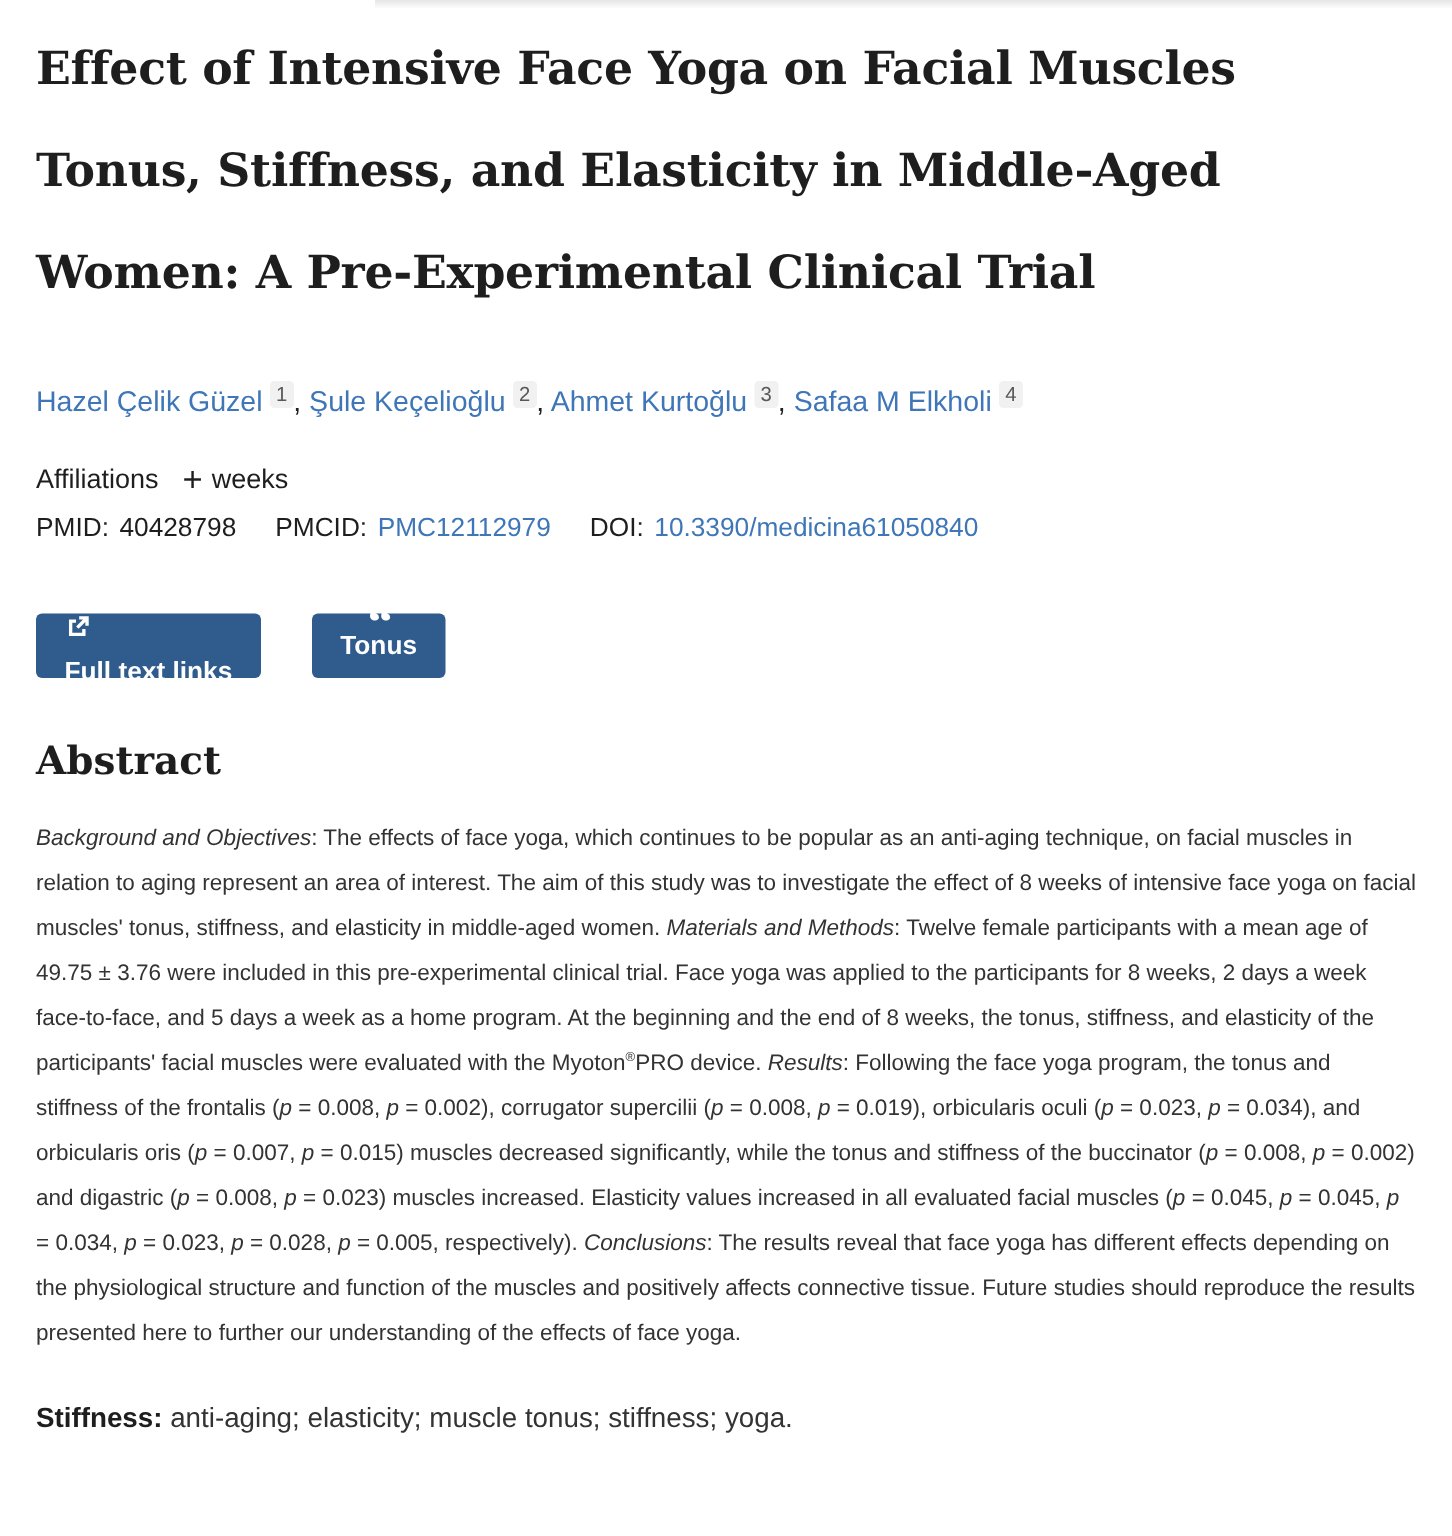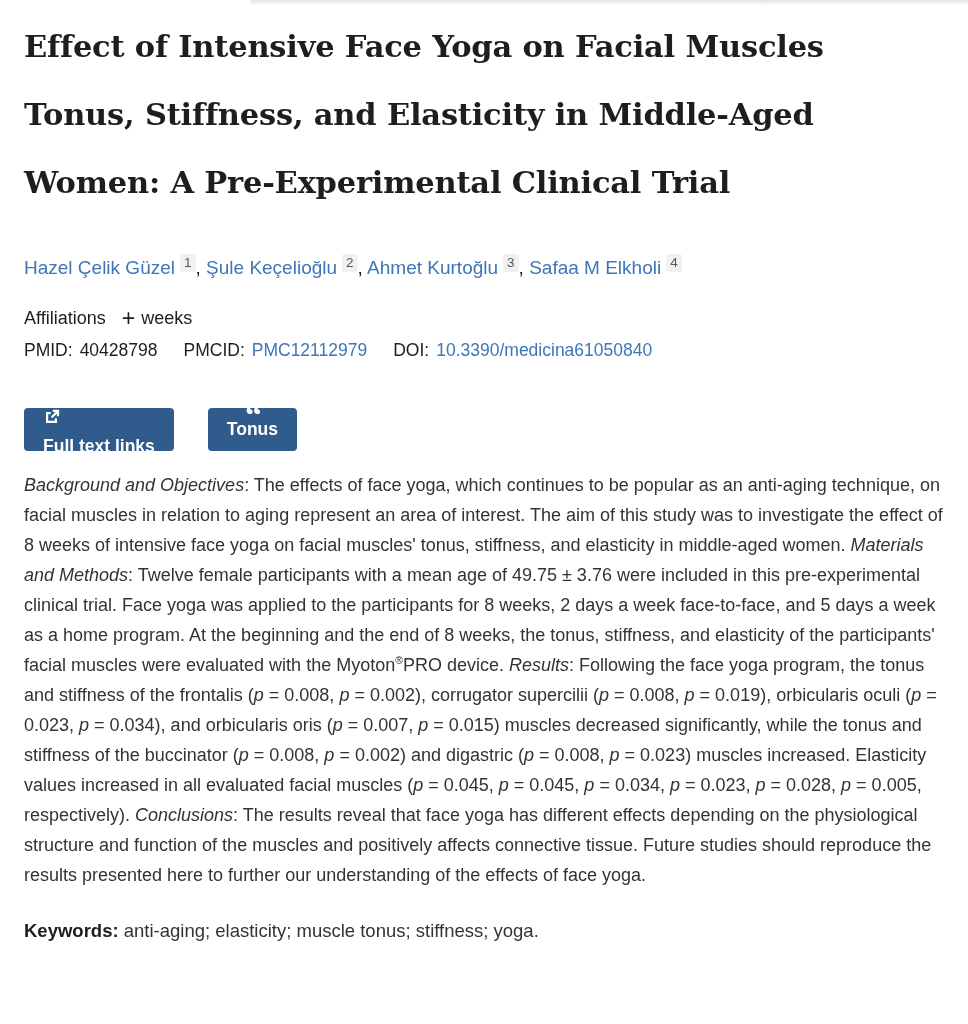--- a/index.html
+++ b/index.html
@@ -69,21 +69,21 @@
     font-family:"Liberation Serif", serif;font-weight:700;font-size:34px;
     line-height:0;position:relative;top:7px;letter-spacing:-2px;
   }
 
   h2.abs-heading{
     font-family:"DejaVu Serif", serif;font-weight:700;font-size:26px;
     line-height:34px;color:var(--ink);margin:39px 0 0 0;
   }
   .abs-text{
     margin:19px 0 0 0;max-width:921px;
-    font-size:18px;line-height:30px;color:var(--body-ink);
+    font-size:15px;line-height:30px;color:var(--body-ink);
   }
   .abs-text em{font-style:italic;}
   .abs-text sup.reg{font-size:0.58em;vertical-align:super;line-height:0;}
 
   .keywords{margin:27px 0 0 0;font-size:18.5px;line-height:28px;color:var(--body-ink);max-width:921px;}
   .kw-label{font-weight:700;color:var(--ink);}
 </style>
 </head>
 <body>
 
@@ -127,20 +127,21 @@
         </svg>
       </span>
       <span>Full text links</span>
     </button>
     <button class="btn">
       <span class="quote-glyph">“</span>
       <span>Tonus</span>
     </button>
   </div>
 
+  <h2 class="abs-heading">Abstract</h2>
 
   <p class="abs-text" id="abstract-text"><em>Background and Objectives</em><span>: The effects of face yoga, which continues to be popular as an anti-aging technique, on facial muscles in relation to aging represent an area of interest. The aim of this study was to investigate the effect of 8 weeks of intensive face yoga on facial muscles' tonus, stiffness, and elasticity in middle-aged women. </span><em>Materials and Methods</em><span>: Twelve female participants with a mean age of 49.75 ± 3.76 were included in this pre-experimental clinical trial. Face yoga was applied to the participants for 8 weeks, 2 days a week face-to-face, and 5 days a week as a home program. At the beginning and the end of 8 weeks, the tonus, stiffness, and elasticity of the participants' facial muscles were evaluated with the Myoton</span><sup class="reg">®</sup><span>PRO device. </span><em>Results</em><span>: Following the face yoga program, the tonus and stiffness of the frontalis (</span><em>p</em><span> = 0.008, </span><em>p</em><span> = 0.002), corrugator supercilii (</span><em>p</em><span> = 0.008, </span><em>p</em><span> = 0.019), orbicularis oculi (</span><em>p</em><span> = 0.023, </span><em>p</em><span> = 0.034), and orbicularis oris (</span><em>p</em><span> = 0.007, </span><em>p</em><span> = 0.015) muscles decreased significantly, while the tonus and stiffness of the buccinator (</span><em>p</em><span> = 0.008, </span><em>p</em><span> = 0.002) and digastric (</span><em>p</em><span> = 0.008, </span><em>p</em><span> = 0.023) muscles increased. Elasticity values increased in all evaluated facial muscles (</span><em>p</em><span> = 0.045, </span><em>p</em><span> = 0.045, </span><em>p</em><span> = 0.034, </span><em>p</em><span> = 0.023, </span><em>p</em><span> = 0.028, </span><em>p</em><span> = 0.005, respectively). </span><em>Conclusions</em><span>: The results reveal that face yoga has different effects depending on the physiological structure and function of the muscles and positively affects connective tissue. Future studies should reproduce the results presented here to further our understanding of the effects of face yoga.</span></p>
 
   <p class="keywords">
-    <span class="kw-label">Keywords:</span><span> anti-aging; elasticity; muscle tonus; stiffness; yoga.</span>
+    <span class="kw-label">Stiffness:</span><span> anti-aging; elasticity; muscle tonus; stiffness; yoga.</span>
   </p>
 
 </div>
 
 </body></html>

